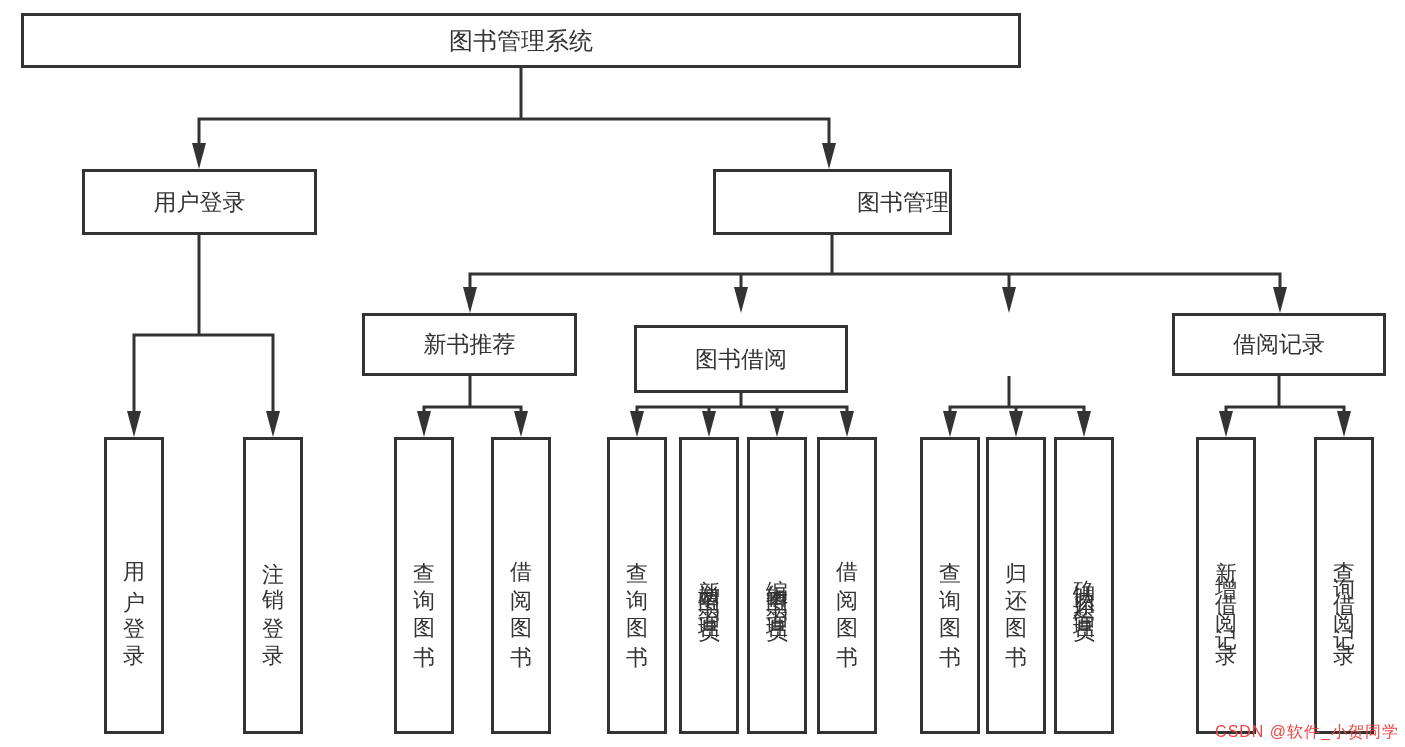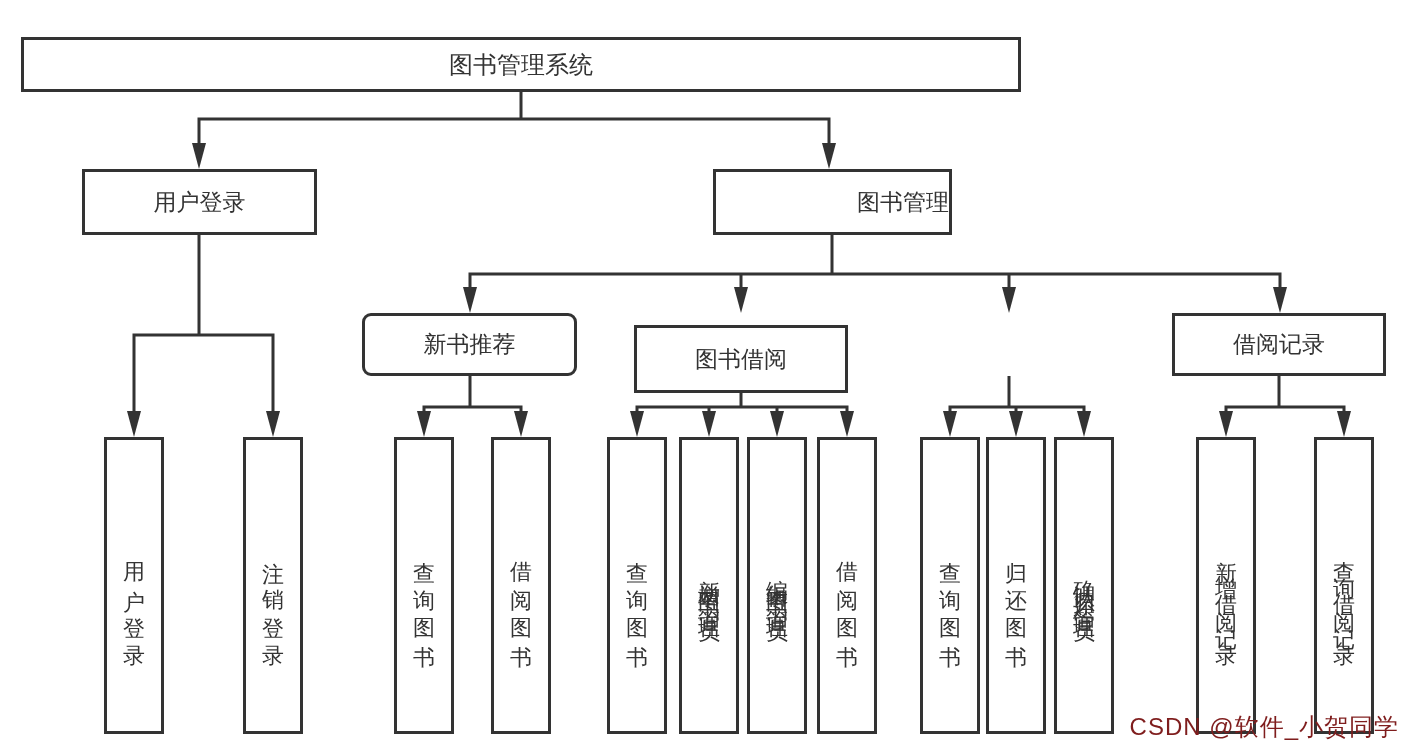--- a/index.html
+++ b/index.html
@@ -36,22 +36,22 @@
     text-orientation: mixed;
     white-space: nowrap;
   }
   .v4 { letter-spacing: 28px; margin-bottom: -28px; }
   .v6 { letter-spacing: 17px; margin-bottom: -17px; }
   .v9 { letter-spacing: 6px;  margin-bottom: -6px; }
   #watermark {
     position: absolute;
     right: 6px;
     bottom: 4px;
-    font-size: 24px;
-    color: #7f1d1d;
+    font-size: 16px;
+    color: #ef4444;
     letter-spacing: 1px;
     user-select: none;
   }
 </style>
 </head>
 <body>
 
 <div id="canvas">
 
   <svg id="connector-layer" viewBox="0 0 1405 747" xmlns="http://www.w3.org/2000/svg" aria-hidden="true">
@@ -83,32 +83,32 @@
     <path d="M1009 376 V407 M948.5 407 H1085.5 M950 407 V416 M1016 407 V416 M1084 407 V416" stroke="#333333" stroke-width="3" fill="none"></path>
     <polygon points="943,411 957,411 950,437" fill="#333333"></polygon>
     <polygon points="1009,411 1023,411 1016,437" fill="#333333"></polygon>
     <polygon points="1077,411 1091,411 1084,437" fill="#333333"></polygon>
 
     <path d="M1279 376 V407 M1224.5 407 H1345.5 M1226 407 V416 M1344 407 V416" stroke="#333333" stroke-width="3" fill="none"></path>
     <polygon points="1219,411 1233,411 1226,437" fill="#333333"></polygon>
     <polygon points="1337,411 1351,411 1344,437" fill="#333333"></polygon>
   </svg>
 
-  <div class="node root" style="left:21px; top:13px; width:1000px; height:55px;margin-top:24px;">
+  <div class="node root" style="left:21px; top:13px; width:1000px; height:55px;">
     <span>图书管理系统</span>
   </div>
 
   <div class="node h-box" style="left:82px; top:169px; width:235px; height:66px;">
     <span>用户登录</span>
   </div>
   <div class="node h-box" style="left:713px; top:169px; width:239px; height:66px;justify-content:flex-end;">
     <span>图书管理</span>
   </div>
 
-  <div class="node h-box" style="left:362px; top:313px; width:215px; height:63px;border-radius:9px;">
+  <div class="node h-box" style="left:362px; top:313px; width:215px; height:63px;">
     <span>新书推荐</span>
   </div>
   <div class="node h-box" style="left:634px; top:325px; width:214px; height:68px;">
     <span>图书借阅</span>
   </div>
   <div class="node h-box" style="left:1172px; top:313px; width:214px; height:63px;">
     <span>借阅记录</span>
   </div>
 
   <div class="node leaf" style="left:104px; top:437px; width:60px; height:297px;">

